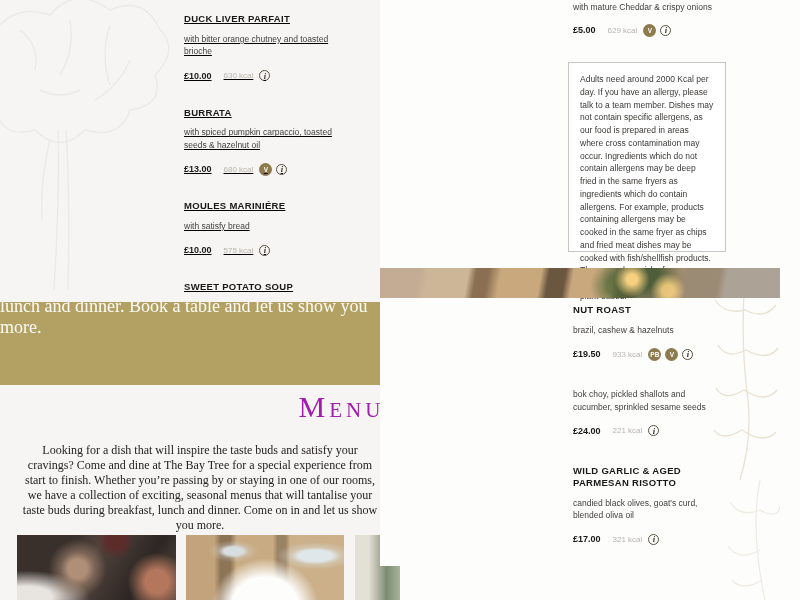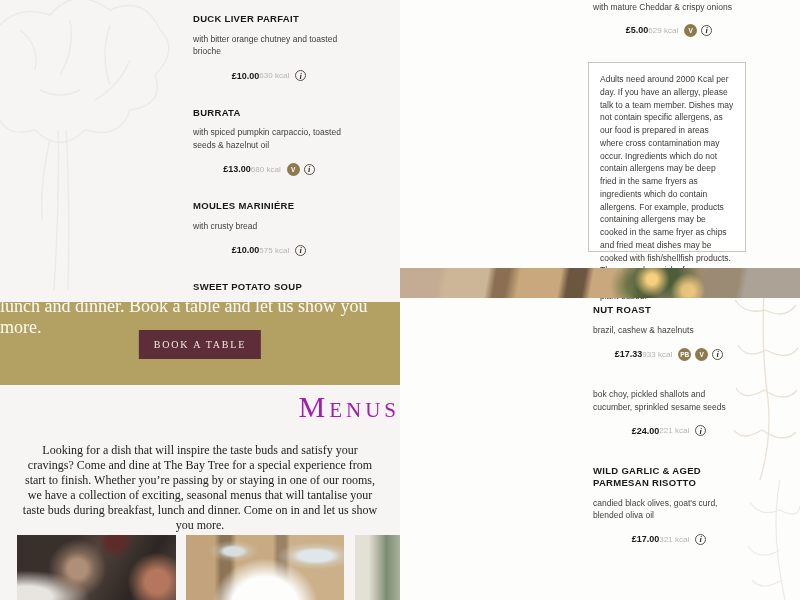--- a/index.html
+++ b/index.html
@@ -1,42 +1,42 @@
 <!DOCTYPE html>
 <html><head>
 <meta charset="utf-8">
 <style>
   html,body{margin:0;padding:0;background:#888;}
   .stage{position:relative;width:800px;height:600px;overflow:hidden;background:#fdfdfc;
          font-family:"Liberation Sans",sans-serif;}
 
   
   .left-half{position:absolute;left:0;top:0;width:400px;height:600px;background:#f6f5f3;}
-  .right-half{position:absolute;left:400px;top:0;width:400px;height:566px;background:#fdfdfc;}
+  .right-half{position:absolute;left:380px;top:0;width:400px;height:566px;background:#fdfdfc;}
 
   
   .wm{position:absolute;pointer-events:none;}
 
   
   .menu-col{position:absolute;width:152px;}
   .menu-item{margin-bottom:24px;}
   .dish-name{font-weight:700;font-size:9.5px;line-height:1.25;letter-spacing:.3px;color:#191817;margin-bottom:8px;}
   .dish-desc{font-size:8.5px;line-height:1.45;color:#403e3b;margin-bottom:11px;}
-  .meta{display:flex;justify-content:center;align-items:center;height:14px;}
+  .meta{display:flex;justify-content:flex-start;align-items:center;height:14px;gap:12px;}
   .price{font-weight:700;font-size:9px;color:#191817;}
   .meta-right{display:flex;align-items:center;gap:4px;}
   .kcal{font-size:8px;color:#b8b4ae;margin-right:2px;}
   .badge{display:inline-block;width:13px;height:13px;border-radius:50%;background:#8d7b4d;color:#fff;
          font-size:6.5px;font-weight:700;line-height:13px;text-align:center;}
   .info{display:inline-flex;width:11px;height:11px;border-radius:50%;border:1px solid #55503f;
         align-items:center;justify-content:center;background:transparent;cursor:pointer;
         font-family:"Liberation Serif",serif;font-style:italic;font-weight:700;font-size:8.5px;color:#332f28;padding:0;}
 
   
-  .starters-col{left:193px;top:13px;}
+  .starters-col{left:184px;top:13px;text-decoration:underline;}
 
   
   .sides-top{position:absolute;left:193px;top:1px;width:152px;}
   .sides-top .meta{margin-top:10px;}
 
   
   .allergen-box{position:absolute;left:188px;top:62px;width:158px;height:190px;box-sizing:border-box;
                 background:#fff;border:1px solid #c9c7c3;padding:10px 11px;}
   .allergen-box p{margin:0;font-size:8.5px;line-height:1.5;color:#3b3936;}
 
@@ -124,21 +124,21 @@
           <span class="meta-right">
             <span class="kcal">680 kcal</span>
             <span class="badge">V</span>
             <button class="info">i</button>
           </span>
         </div>
       </div>
 
       <div class="menu-item">
         <div class="dish-name">MOULES MARINIÉRE</div>
-        <div class="dish-desc">with crusty bread</div>
+        <div class="dish-desc">with satisfy bread</div>
         <div class="meta">
           <span class="price">£10.00</span>
           <span class="meta-right">
             <span class="kcal">575 kcal</span>
             <button class="info">i</button>
           </span>
         </div>
       </div>
 
       <div class="menu-item">
@@ -150,21 +150,20 @@
             <span class="kcal">256 kcal</span>
             <span class="badge">V</span>
             <button class="info">i</button>
           </span>
         </div>
       </div>
     </div>
 
     <div class="cta-band">
       <div class="cta-clip">lunch and dinner. Book a table and let us show you more.</div>
-      <button class="book-btn">BOOK A TABLE</button>
     </div>
 
     <h2 class="menus-heading">Menus</h2>
     <p class="menus-paragraph">Looking for a dish that will inspire the taste buds and satisfy your cravings? Come and dine at The Bay Tree for a special experience from start to finish. Whether you’re passing by or staying in one of our rooms, we have a collection of exciting, seasonal menus that will tantalise your taste buds during breakfast, lunch and dinner. Come on in and let us show you more.</p>
 
     <div class="photo photo-1"></div>
     <div class="photo photo-2"></div>
     <div class="photo photo-3"></div>
   </div>
 
@@ -198,21 +197,21 @@
     </div>
 
     <div class="interior-band"></div>
 
     <div class="menu-col mains-col">
 
       <div class="menu-item">
         <div class="dish-name">NUT ROAST</div>
         <div class="dish-desc">brazil, cashew &amp; hazelnuts</div>
         <div class="meta">
-          <span class="price">£17.33</span>
+          <span class="price">£19.50</span>
           <span class="meta-right">
             <span class="kcal">933 kcal</span>
             <span class="badge">PB</span>
             <span class="badge">V</span>
             <button class="info">i</button>
           </span>
         </div>
       </div>
 
       <div class="menu-item">

